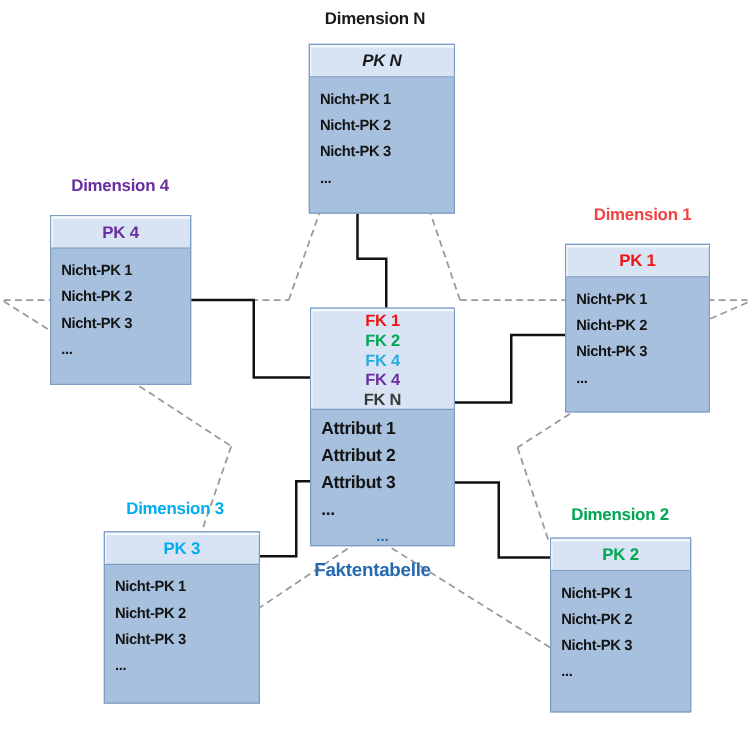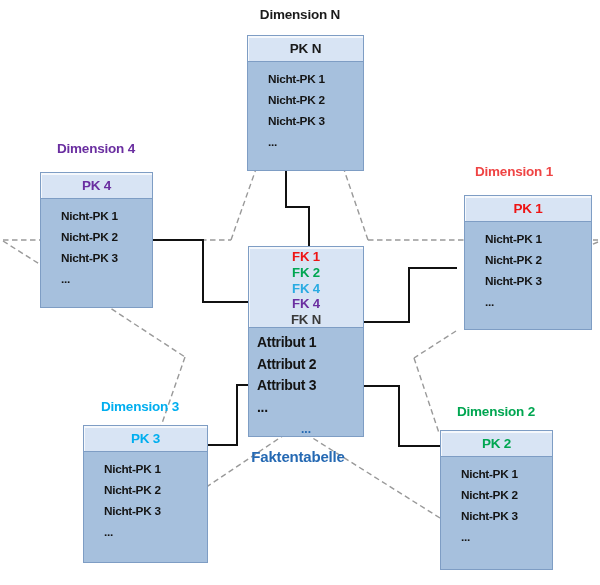--- a/index.html
+++ b/index.html
@@ -11,21 +11,21 @@
   .tbl{
     position:absolute;z-index:1;box-sizing:border-box;
     background:#a6c0dd;border:1px solid #7e9dc4;
   }
   .thead{
     box-sizing:border-box;height:26px;background:#d8e4f4;border-bottom:1px solid #7e9dc4;
     display:flex;align-items:center;justify-content:center;
     font-size:13.5px;font-weight:bold;letter-spacing:-0.2px;
     box-shadow:inset 1px 2px 0 rgba(255,255,255,0.75);
   }
-  .rows{padding:7px 0 0 20px;}
+  .rows{padding:7px 0 0 8px;}
   .row{
     font-size:11.8px;font-weight:bold;color:#141414;line-height:21px;
     letter-spacing:-0.3px;white-space:nowrap;
   }
   .title{
     position:absolute;z-index:1;width:150px;text-align:center;
     font-size:13.5px;font-weight:bold;letter-spacing:-0.2px;white-space:nowrap;
   }
   
   .fk-head{
@@ -70,42 +70,42 @@
       <path d="M286,171 V207 H309 V247"></path>
       <path d="M151,240 H203 V302 H249"></path>
       <path d="M361,322 H409 V268 H457"></path>
       <path d="M197,445 H237 V385 H249"></path>
       <path d="M361,386 H399 V446 H441"></path>
     </g>
   </svg>
 
   <div class="title" style="left: 225px; top: 7px; color: rgb(26, 26, 26);">Dimension N</div>
   <div class="tbl" style="left:247px;top:35px;width:117px;height:136px;">
-    <div class="thead" style="color: rgb(26, 26, 26);">PK N</div>
+    <div class="thead" style="color: rgb(26, 26, 26); font-style: italic;">PK N</div>
     <div class="rows">
       <div class="row">Nicht-PK 1</div>
       <div class="row">Nicht-PK 2</div>
       <div class="row">Nicht-PK 3</div>
       <div class="row">...</div>
     </div>
   </div>
 
   <div class="title" style="left: 21px; top: 141px; color: rgb(106, 46, 160);">Dimension 4</div>
   <div class="tbl" style="left:40px;top:172px;width:113px;height:136px;">
     <div class="thead" style="color: rgb(106, 46, 160);">PK 4</div>
     <div class="rows">
       <div class="row">Nicht-PK 1</div>
       <div class="row">Nicht-PK 2</div>
       <div class="row">Nicht-PK 3</div>
       <div class="row">...</div>
     </div>
   </div>
 
   <div class="title" style="left: 439px; top: 164px; color: #ef4444;">Dimension 1</div>
-  <div class="tbl" style="left:464px;top:195px;width:128px;height:135px;">
+  <div class="tbl" style="left:452px;top:195px;width:116px;height:135px;">
     <div class="thead" style="color: rgb(238, 20, 20);">PK 1</div>
     <div class="rows">
       <div class="row">Nicht-PK 1</div>
       <div class="row">Nicht-PK 2</div>
       <div class="row">Nicht-PK 3</div>
       <div class="row">...</div>
     </div>
   </div>
 
   <div class="title" style="left: 65px; top: 399px; color: rgb(0, 174, 239);">Dimension 3</div>

